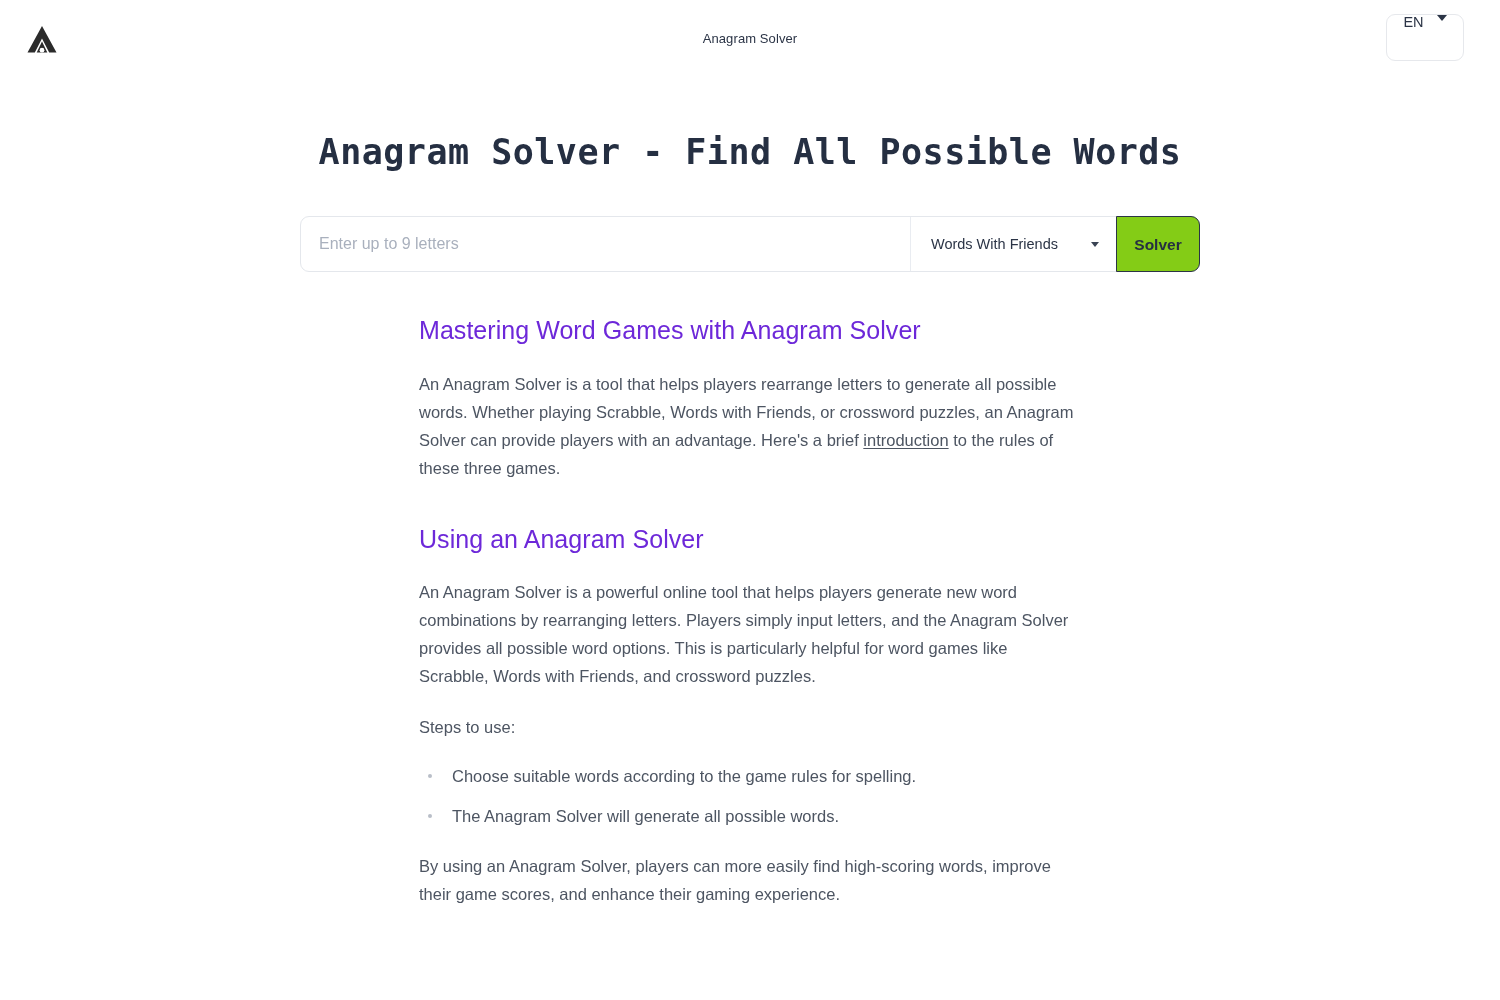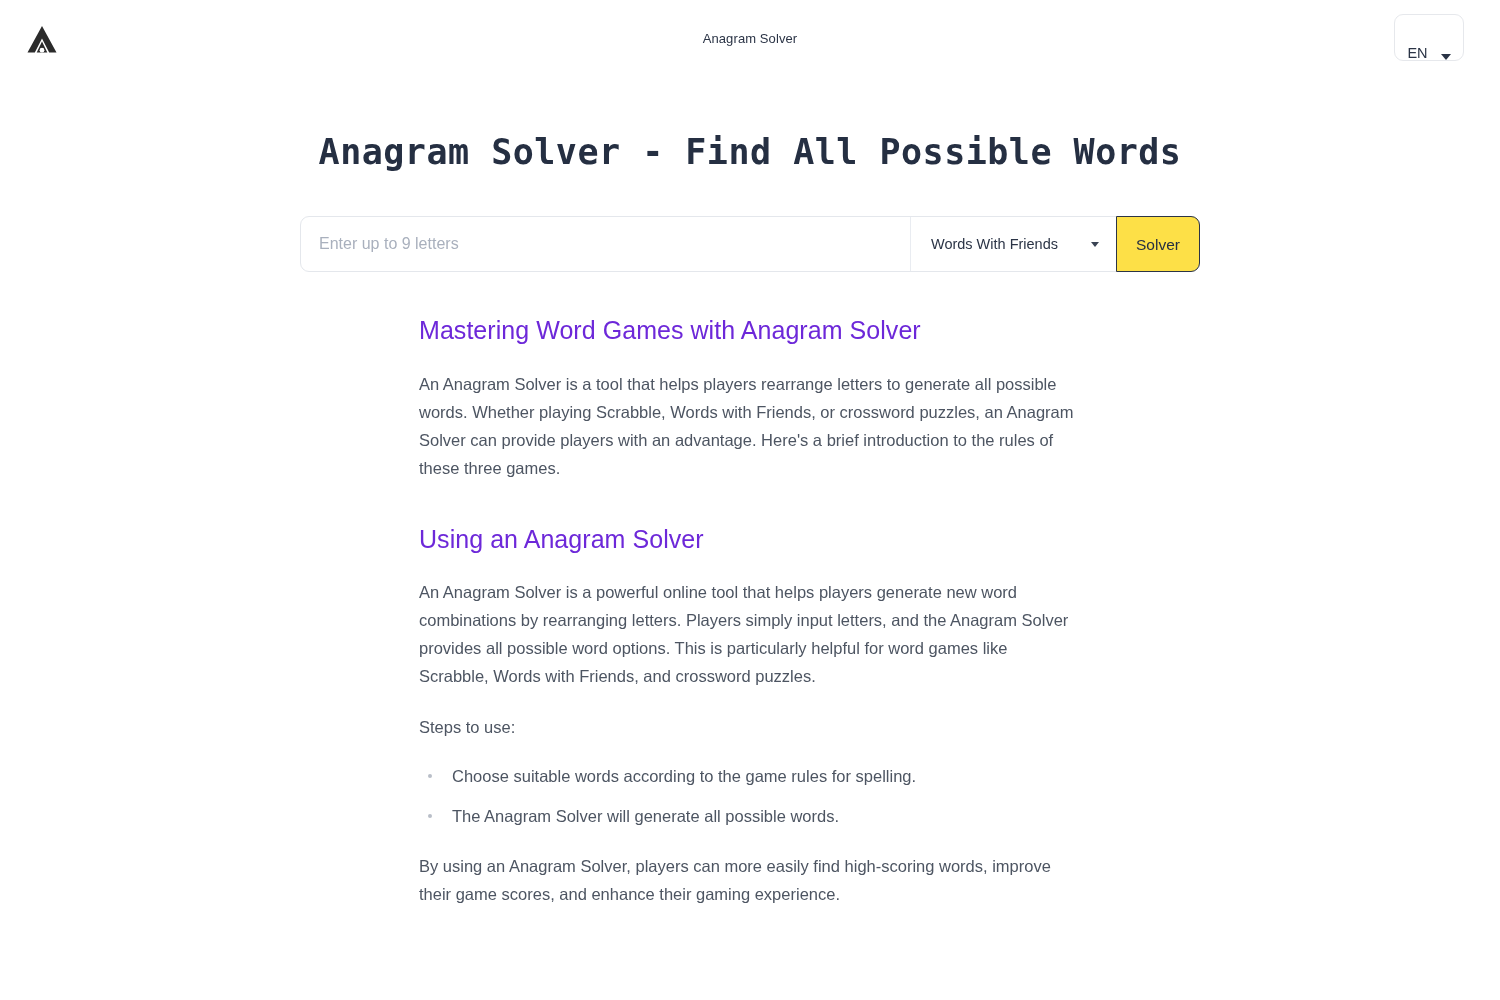--- a/index.html
+++ b/index.html
@@ -41,27 +41,27 @@
     font-weight: 400;
     color: #2b3446;
     letter-spacing: 0.1px;
     line-height: 1;
   }
 
   .lang-switch {
     position: absolute;
     right: 36px;
     top: 14px;
-    width: 70px;
+    width: 78px;
     height: 47px;
     border: 1px solid #e6e8ec;
     border-radius: 9px;
     background: #ffffff;
     display: flex;
-    align-items: flex-end;
+    align-items: flex-start;
     justify-content: center;
     gap: 13px;
     cursor: pointer;
   }
   .lang-code {
     font-size: 14.5px;
     color: #2b3446;
     font-weight: 400;
     line-height: 1;
   }
@@ -134,24 +134,24 @@
     border-top: 5.5px solid #3a4354;
   }
 
   .solver-btn {
     flex: 0 0 auto;
     min-width: 84px;
     margin: -1px -1px -1px 0;
     padding: 0 4px;
     border: 1.6px solid #2b3446;
     border-radius: 0 9px 9px 0;
-    background: #fde047;
+    background: #84cc16;
     font-family: "Liberation Sans", sans-serif;
     font-size: 15.5px;
-    font-weight: 400;
+    font-weight: 700;
     color: #252f42;
     cursor: pointer;
     display: flex;
     align-items: center;
     justify-content: center;
     line-height: 1;
   }
 
   
   .article {
@@ -171,20 +171,21 @@
   .para {
     margin-top: 23px;
     font-size: 16.5px;
     line-height: 28px;
     color: #4d5562;
   }
   .para.tight { }
 
   .inline-link {
     color: #4d5562;
+    text-decoration: underline;
     text-underline-offset: 2px;
     cursor: pointer;
   }
 
   .steps-list {
     margin-top: 22px;
     list-style: none;
   }
   .steps-list li {
     position: relative;

